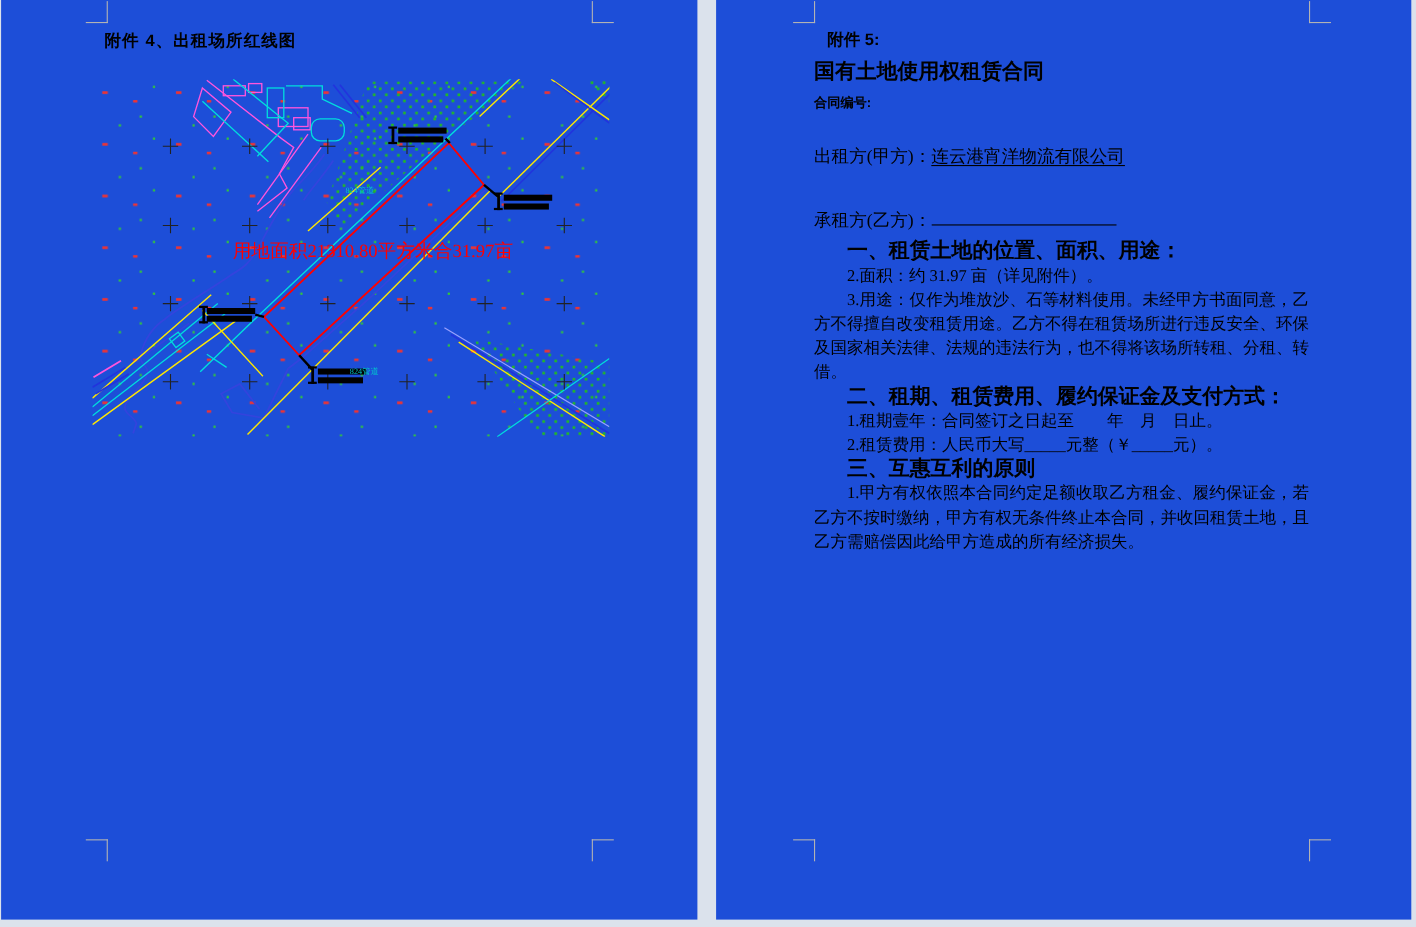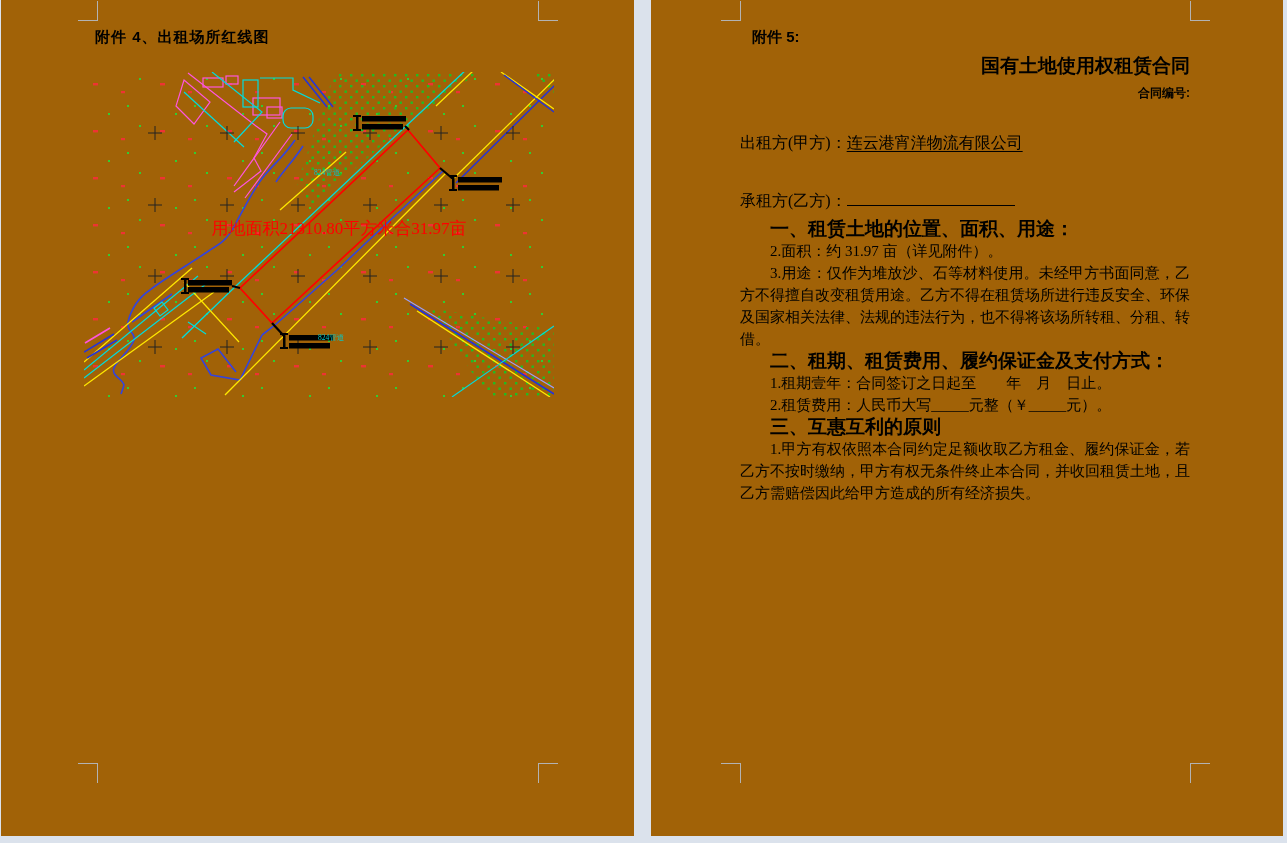--- a/index.html
+++ b/index.html
@@ -2,21 +2,21 @@
 <html><head>
 <meta charset="utf-8">
 <style>
   html,body{margin:0;padding:0;}
   body{
     width:1287px;height:843px;position:relative;overflow:hidden;
     background:#dbe2ec;
     font-family:"Liberation Serif","DejaVu Serif",serif;
     color:#000;
   }
-  .page{position:absolute;top:0;height:836px;background:#a16207;}
+  .page{position:absolute;top:0;height:836px;background:#1d4ed8;}
   #page-left{left:1px;width:633px;}
   #page-right{left:651px;width:632px;}
 
   
   .mark{position:absolute;width:19px;height:19px;}
   .mark.tl{border-right:1px solid #b3b3b3;border-bottom:1px solid #b3b3b3;}
   .mark.tr{border-left:1px solid #b3b3b3;border-bottom:1px solid #b3b3b3;}
   .mark.bl{border-right:1px solid #b3b3b3;border-top:1px solid #b3b3b3;}
   .mark.br{border-left:1px solid #b3b3b3;border-top:1px solid #b3b3b3;}
 
@@ -27,23 +27,23 @@
   }
   #map-wrap{position:absolute;left:83px;top:72px;width:470px;height:325px;}
 
   #contract-body{
     position:absolute;left:89px;top:26px;width:450px;
   }
   .para{font-size:15px;line-height:22px;text-align:justify;}
   .para.attach{font-family:"Liberation Sans","DejaVu Sans",sans-serif;
     font-weight:bold;font-size:15px;line-height:22px;margin-bottom:4px;text-align:left;padding-left:12px;}
   .para.title{font-family:"Liberation Sans","DejaVu Sans",sans-serif;
-    text-align:right;font-weight:bold;font-size:19px;line-height:28px;margin:2px 0 4px 0;}
+    text-align:left;font-weight:bold;font-size:19px;line-height:28px;margin:2px 0 4px 0;}
   .para.cno{font-family:"Liberation Sans","DejaVu Sans",sans-serif;
-    text-align:right;font-weight:bold;font-size:12px;line-height:18px;margin-bottom:18px;}
+    text-align:left;font-weight:bold;font-size:12px;line-height:18px;margin-bottom:18px;}
   .para.party{font-size:16px;line-height:34px;text-align:left;margin-top:24px;}
   .para.indent{text-indent:30px;}
   .para.head{font-weight:bold;text-indent:30px;
     font-family:"Liberation Sans","DejaVu Sans",sans-serif;font-size:19px;}
   .para span.b{font-weight:bold;font-family:"Liberation Sans","DejaVu Sans",sans-serif;}
   .para span.u{text-decoration:underline;text-underline-offset:3px;}
   .para span.blank{display:inline-block;width:168px;height:1em;
     border-bottom:1px solid #000;vertical-align:baseline;}
 </style>
 </head>

